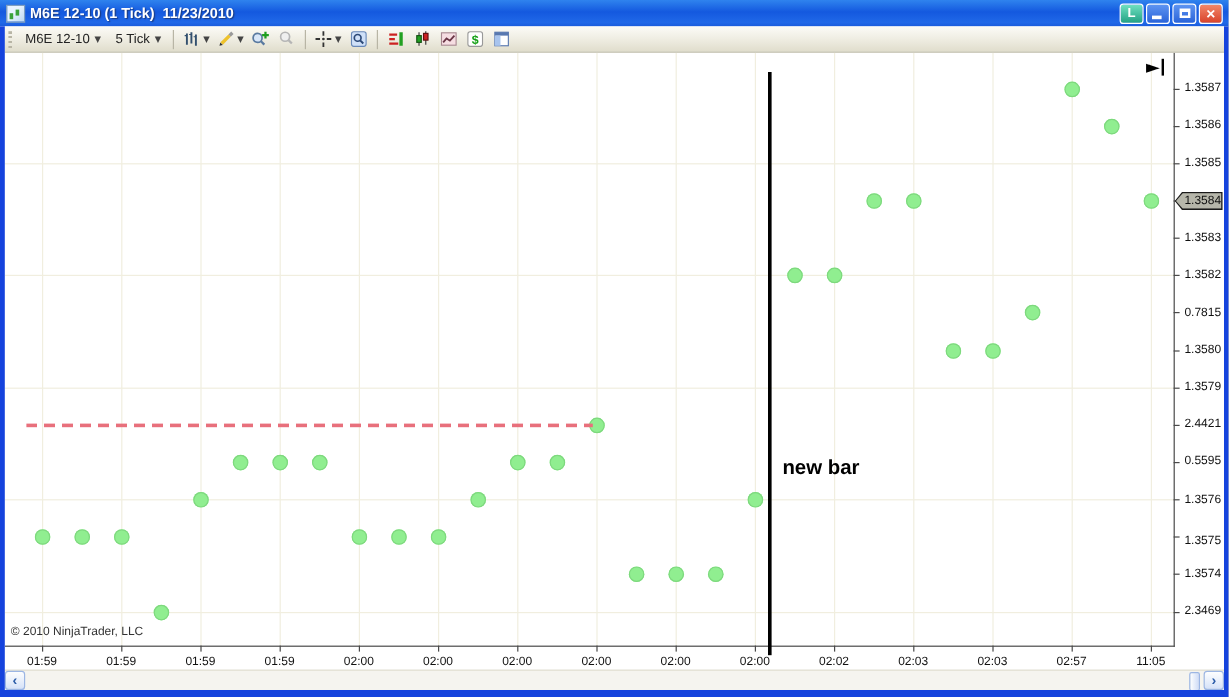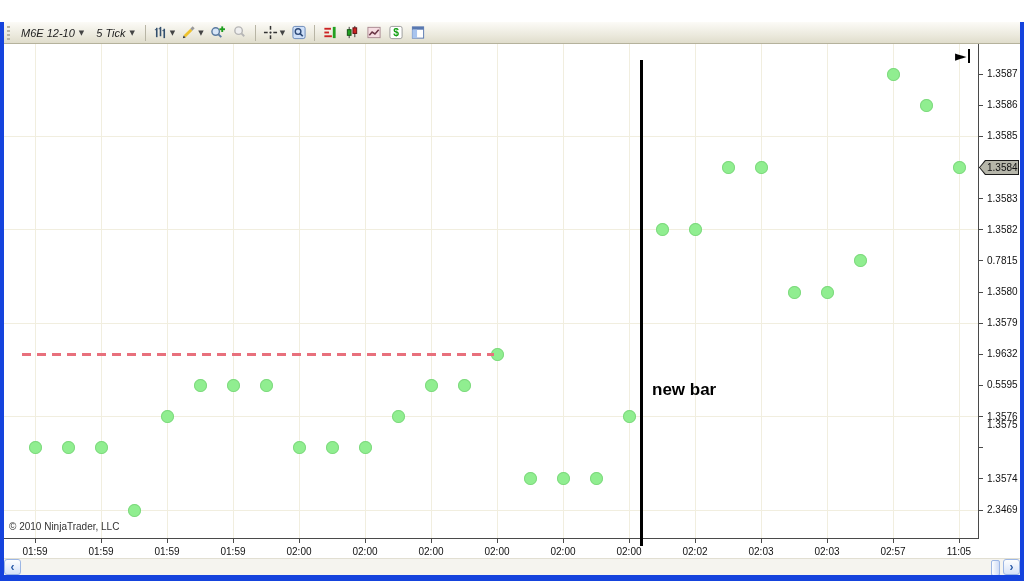--- a/index.html
+++ b/index.html
@@ -26,21 +26,21 @@
   .win-border-left{left:0;}
   .win-border-right{left:1020px;}
   .win-border-bottom{position:absolute;left:0;top:575px;width:1024px;height:6px;background:#1543dd;}
   
   .toolbar{position:absolute;left:4px;top:22px;width:1016px;height:22px;box-sizing:border-box;
     background:linear-gradient(180deg,#fcfbf7 0%,#ecead e0 60%,#e3e0d0 100%);
     background:linear-gradient(180deg,#fcfbf7 0%,#eceade 60%,#e0ddcc 100%);
     border-bottom:1px solid #b5b29c;display:flex;align-items:center;font-size:11px;color:#222;}
   .grip{width:3px;height:14px;margin:0 5px 0 3px;
     background:repeating-linear-gradient(180deg,#b8b5a5 0 2px,transparent 2px 4px);}
-  .tool-drop{display:flex;align-items:center;gap:4px;padding:2px 5px;border:1px solid transparent;border-radius:2px;font-style:italic;}
+  .tool-drop{display:flex;align-items:center;gap:4px;padding:2px 5px;border:1px solid transparent;border-radius:2px;}
   .caret{font-size:7px;color:#444;font-family:"DejaVu Sans",sans-serif;}
   .tsep{width:1px;height:16px;background:#b8b5a5;margin:0 4px;}
   .tool-ico{display:flex;align-items:center;gap:2px;padding:1px 3px;border-radius:2px;}
   .tool-ico svg{display:block;}
   
   .chart-region{position:absolute;left:4px;top:44px;width:1016px;height:514px;background:#fff;overflow:hidden;}
   .gridline-v,.gridline-h{position:absolute;background:#f1eedf;}
   .axis-line{position:absolute;background:#4a4a4a;}
   .price-label,.time-label{position:absolute;font-size:10px;color:#111;
     font-family:"Liberation Sans","DejaVu Sans",sans-serif;}
@@ -72,20 +72,34 @@
   .scroll-left{left:0;}
   .scroll-right{right:0;}
   .scroll-thumb{position:absolute;left:987px;top:1px;width:7px;height:14px;border:1px solid #9cb6e4;
     border-radius:2px;background:linear-gradient(90deg,#fdfefe,#cfdcf6);}
 </style>
 </head>
 <body>
 
 <div id="screen">
 
+  <div class="titlebar">
+    <span class="title-icon"></span>
+    <span class="title-text">M6E 12-10 (1 Tick)  11/23/2010</span>
+    <span class="tb-buttons">
+      <span class="tb-btn btn-link">L</span>
+      <span class="tb-btn btn-min">
+          <span class="glyph-min"></span>
+        </span>
+      <span class="tb-btn btn-max">
+          <span class="glyph-max"></span>
+        </span>
+      <span class="tb-btn btn-close">×</span>
+    </span>
+  </div>
 
   <div class="toolbar">
     <span class="grip"></span>
     <span class="tool-drop">
       <span>M6E 12-10</span>
       <span class="caret">▼</span>
     </span>
     <span class="tool-drop">
       <span>5 Tick</span>
       <span class="caret">▼</span>
@@ -298,27 +312,27 @@
         <div class="price-label" style="left: 983px; top: 148.572px;">1.3583</div>
         <div class="axis-tick" style="left: 974px; top: 185.214px; width: 5px; height: 1px;"></div>
         <div class="price-label" style="left: 983px; top: 179.714px;">1.3582</div>
         <div class="axis-tick" style="left: 974px; top: 216.357px; width: 5px; height: 1px;"></div>
         <div class="price-label" style="left: 983px; top: 210.857px;">0.7815</div>
         <div class="axis-tick" style="left: 974px; top: 247.5px; width: 5px; height: 1px;"></div>
         <div class="price-label" style="left: 983px; top: 242px;">1.3580</div>
         <div class="axis-tick" style="left: 974px; top: 278.643px; width: 5px; height: 1px;"></div>
         <div class="price-label" style="left: 983px; top: 273.143px;">1.3579</div>
         <div class="axis-tick" style="left: 974px; top: 309.786px; width: 5px; height: 1px;"></div>
-        <div class="price-label" style="left: 983px; top: 304.286px;">1.9632</div>
+        <div class="price-label" style="left: 983px; top: 304.286px;">2.4421</div>
         <div class="axis-tick" style="left: 974px; top: 340.929px; width: 5px; height: 1px;"></div>
         <div class="price-label" style="left: 983px; top: 335.429px;">0.5595</div>
         <div class="axis-tick" style="left: 974px; top: 372.072px; width: 5px; height: 1px;"></div>
         <div class="price-label" style="left: 983px; top: 366.572px;">1.3576</div>
         <div class="axis-tick" style="left: 974px; top: 403.215px; width: 5px; height: 1px;"></div>
-        <div class="price-label" style="left: 983px; top: 375px;">1.3575</div>
+        <div class="price-label" style="left: 983px; top: 401px;">1.3575</div>
         <div class="axis-tick" style="left: 974px; top: 434.358px; width: 5px; height: 1px;"></div>
         <div class="price-label" style="left: 983px; top: 428.858px;">1.3574</div>
         <div class="axis-tick" style="left: 974px; top: 465.501px; width: 5px; height: 1px;"></div>
         <div class="price-label" style="left: 983px; top: 460.001px;">2.3469</div>
       </div>
 
     <div class="stop-dashed-line"></div>
 
     <div class="newbar-line"></div>
     <div class="newbar-text">new bar</div>

